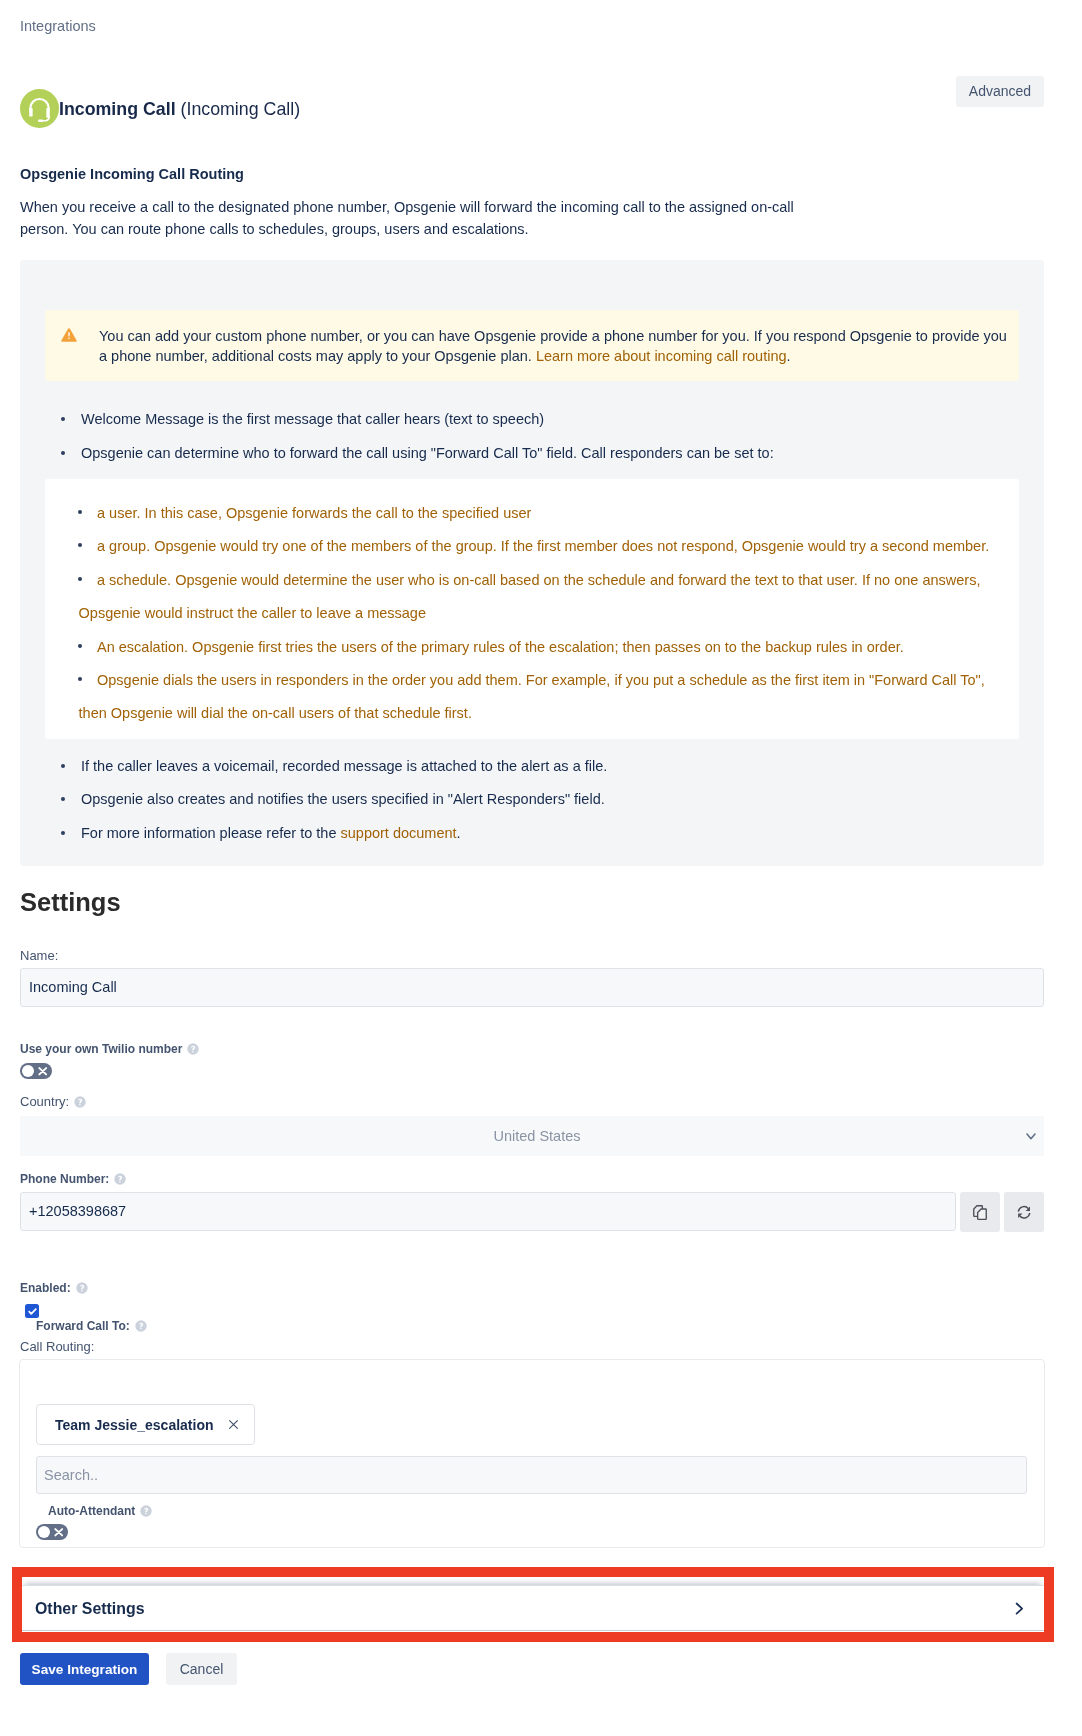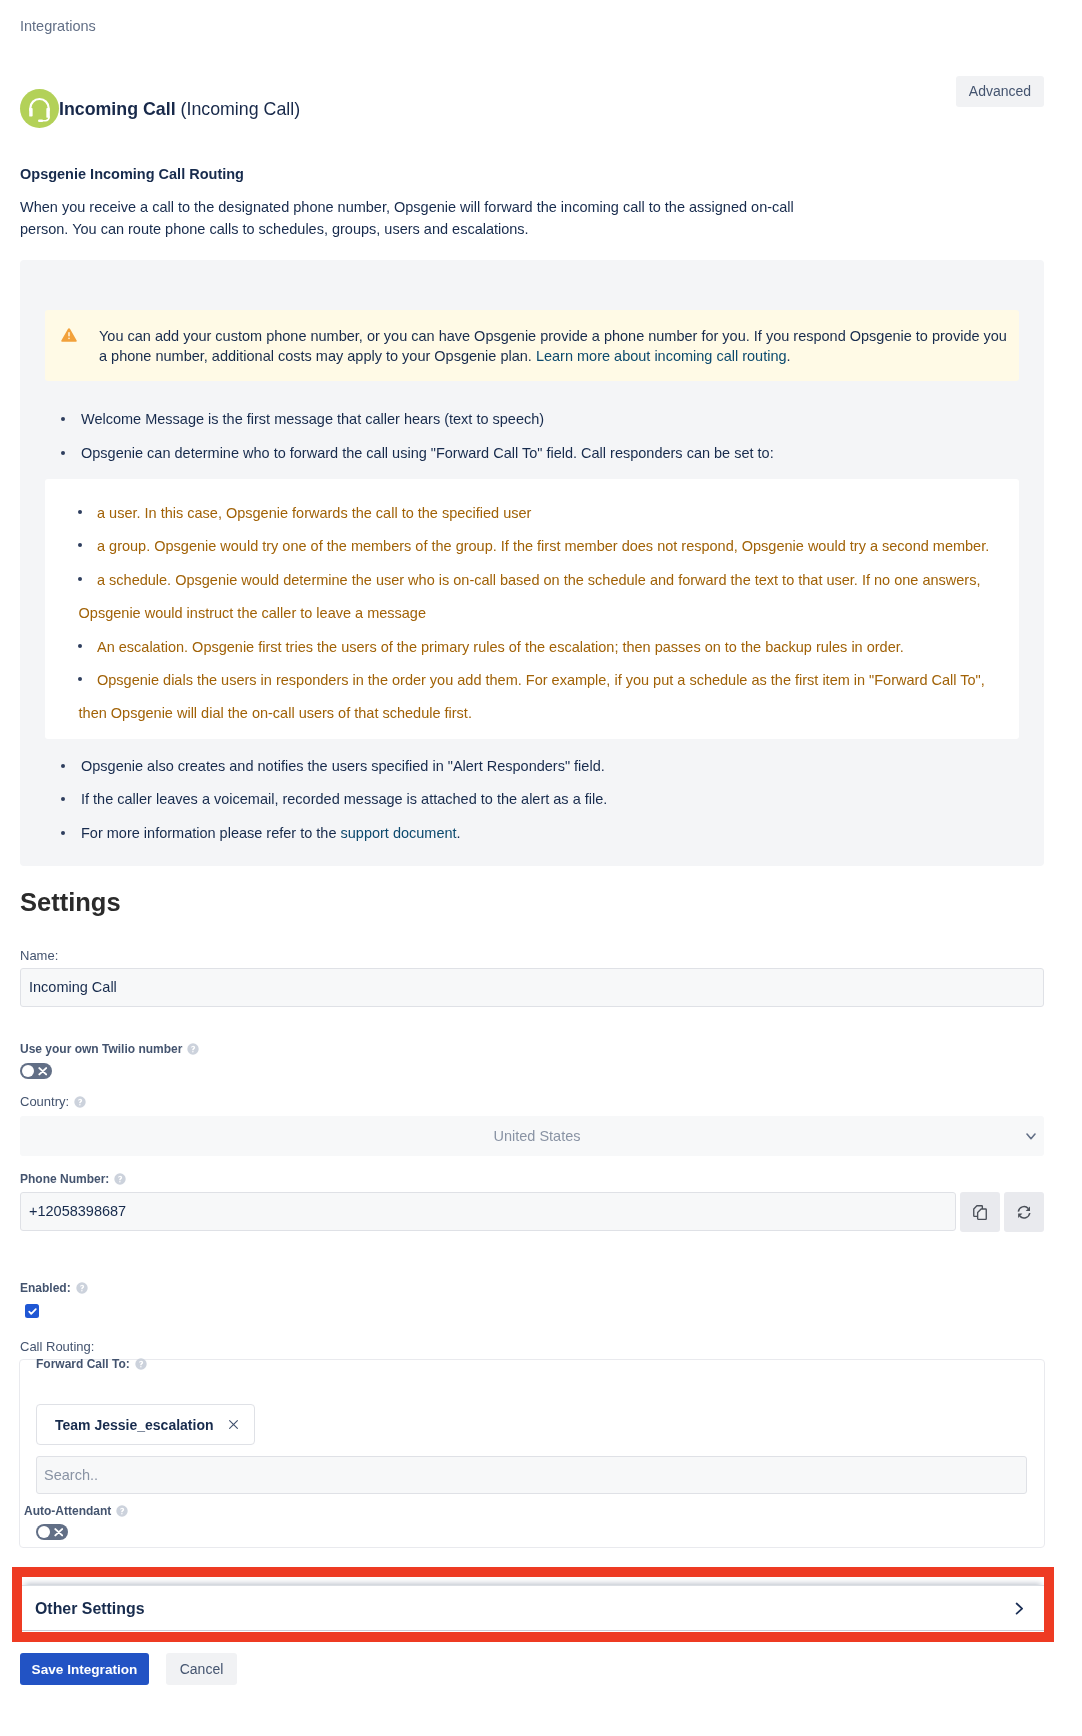--- a/index.html
+++ b/index.html
@@ -32,21 +32,21 @@
   
   .instr{position:absolute;left:20px;top:260px;width:1024px;height:606px;background:#f4f5f7;border-radius:4px;}
   .instr-head{position:absolute;left:26px;top:19px;right:17.5px;display:flex;align-items:flex-start;justify-content:space-between;}
   .instr-title{font-size:14px;font-weight:bold;color:#172b4d;line-height:14px;}
   .chev-down{width:12px;height:8.5px;display:block;margin-top:2px;}
 
   .warn{position:absolute;left:25px;top:50px;width:974px;height:71px;background:#fffae6;border-radius:3px;
         display:flex;padding:17px 16px 0 16px;}
   .warn-ico{flex:none;width:16px;height:14px;margin-right:22px;margin-top:1px;}
   .warn-txt{font-size:14.5px;line-height:19.5px;color:#172b4d;width:908px;flex:none;}
-  a.lnk{color:#0c4a6e;text-decoration:none;}
+  a.lnk{color:#a16207;text-decoration:none;}
 
   ul.b{list-style:none;margin:0;padding:0;position:absolute;left:26px;width:980px;}
   ul.b>li{position:relative;padding-left:35px;font-size:14.5px;line-height:14px;color:#172b4d;white-space:nowrap;}
   ul.b>li:before{content:"";position:absolute;left:14.5px;top:5px;width:4px;height:4px;border-radius:50%;background:#2e3e5e;}
   ul.bt{top:152px;}
   ul.bt>li+li{margin-top:20px;}
   ul.bb{top:499px;}
   ul.bb>li+li{margin-top:19.3px;}
 
   .inner{position:absolute;left:25px;top:219px;width:974px;height:260px;background:#fff;border-radius:3px;}
@@ -102,22 +102,22 @@
   #lbl-twilio{left:20px;top:1043px;}
   #tg-twilio{left:20px;top:1063px;}
   #lbl-country{left:20px;top:1095px;}
   #sel-country{top:1116px;}
   #lbl-phone{left:20px;top:1173px;}
   #fld-phone{top:1192px;width:936px;}
   #btn-copy{left:960px;top:1192px;width:40px;height:40px;}
   #btn-refresh{left:1004px;top:1192px;width:40px;height:40px;}
   #lbl-enabled{left:20px;top:1282px;}
   #lbl-routing{left:20px;top:1340px;}
-  #lbl-forward{left:36px;top:1320px;margin-top:38px;}
-  #lbl-auto{left:24px;top:1505px;text-align:right;}
+  #lbl-forward{left:36px;top:1320px;}
+  #lbl-auto{left:48px;top:1505px;text-align:right;}
   #tg-auto{left:36px;top:1524px;}
 </style>
 </head>
 <body>
 
 <div class="page">
 
   <div class="breadcrumb">Integrations</div>
 
   <div class="header">
@@ -160,22 +160,22 @@
         <ul class="b2">
           <li><span>a user. In this case, Opsgenie forwards the call to the specified user</span></li>
           <li><span>a group. Opsgenie would try one of the members of the group. If the first member does not respond, Opsgenie would try a second member.</span></li>
           <li><span>a schedule. Opsgenie would determine the user who is on-call based on the schedule and forward the text to that user. If no one answers,</span><span class="cont">Opsgenie would instruct the caller to leave a message</span></li>
           <li><span>An escalation. Opsgenie first tries the users of the primary rules of the escalation; then passes on to the backup rules in order.</span></li>
           <li><span>Opsgenie dials the users in responders in the order you add them. For example, if you put a schedule as the first item in "Forward Call To",</span><span class="cont">then Opsgenie will dial the on-call users of that schedule first.</span></li>
         </ul>
       </div>
 
       <ul class="b bb">
+        <li>If the caller leaves a voicemail, recorded message is attached to the alert as a file.</li>
         <li>Opsgenie also creates and notifies the users specified in "Alert Responders" field.</li>
-        <li>If the caller leaves a voicemail, recorded message is attached to the alert as a file.</li>
         <li><span>For more information please refer to the </span><a class="lnk" href="#">support document</a><span>.</span></li>
       </ul>
   </div>
 
   <div class="settings-h">Settings</div>
 
   <div class="settings-form">
 
     <div class="lbl" id="lbl-name">Name:</div>
     <div class="fld" id="fld-name">Incoming Call</div>

